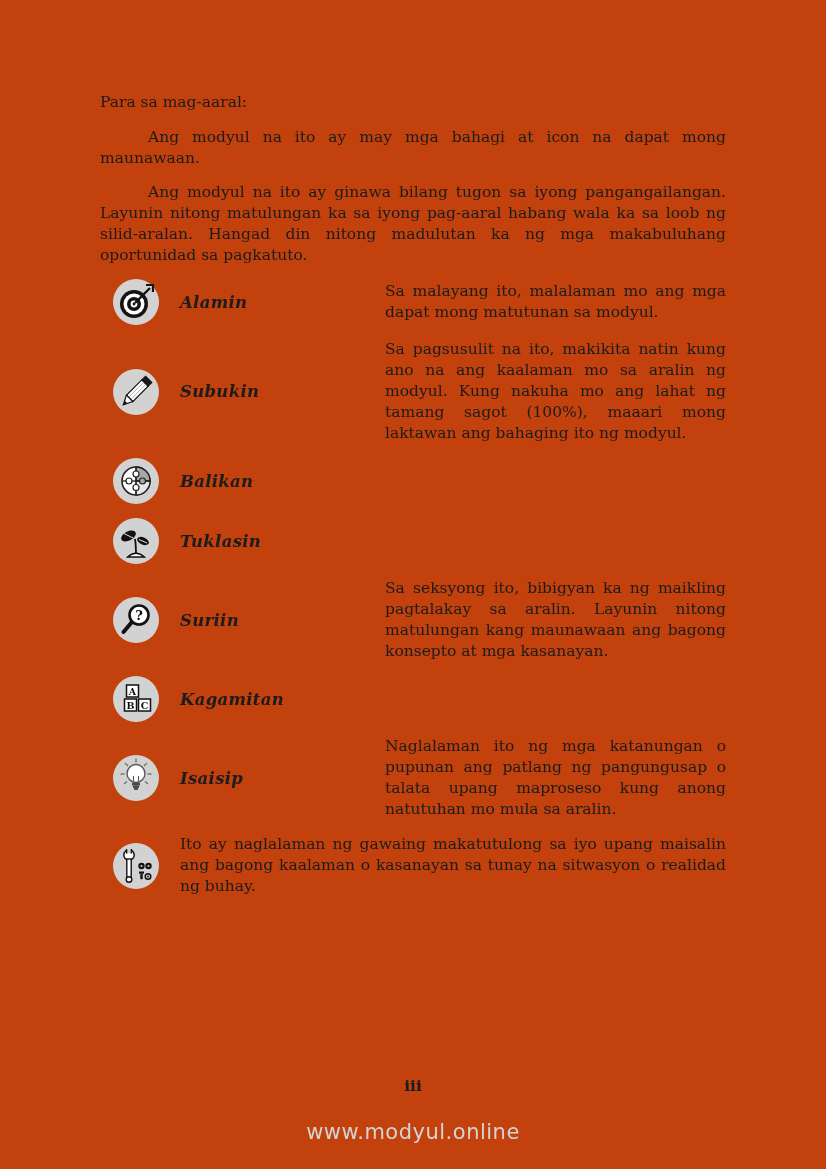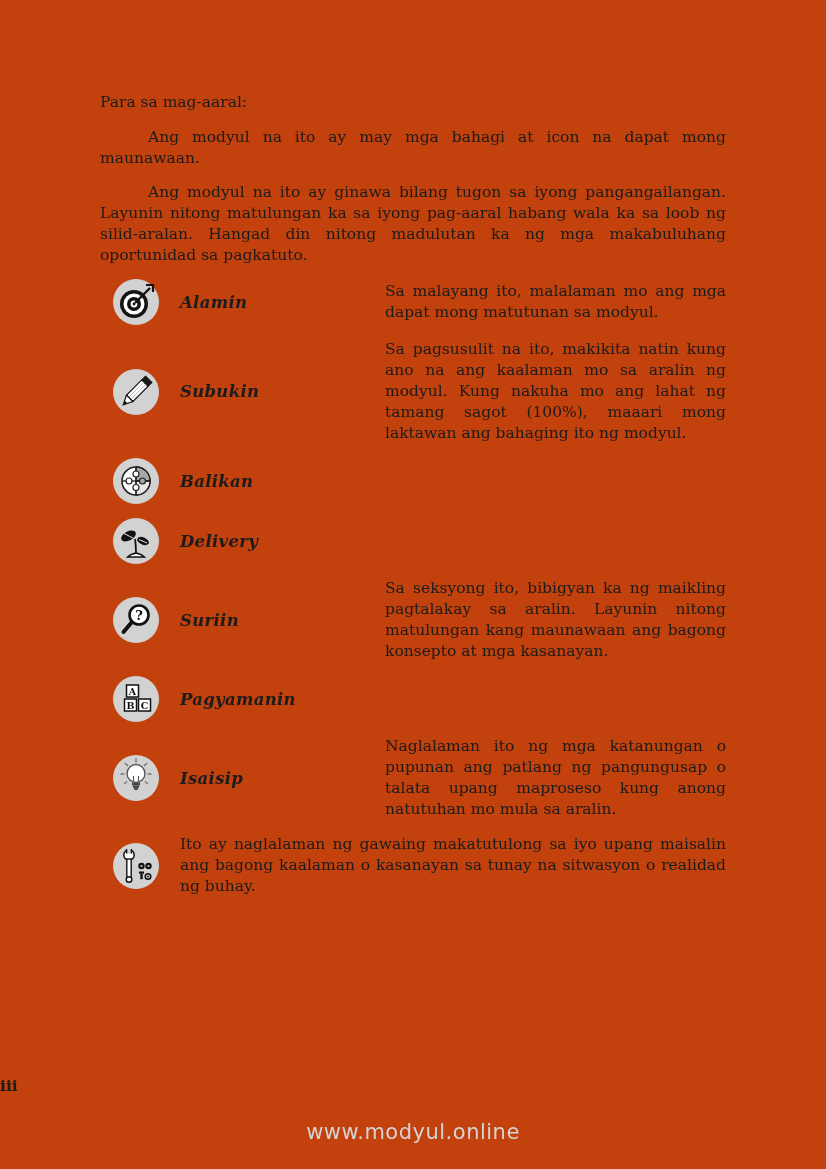--- a/index.html
+++ b/index.html
@@ -65,21 +65,21 @@
     margin: 0;
     font-size: 15.5px;
     line-height: 21px;
     text-align: justify;
   }
   .page-number {
     position: absolute;
     top: 1076px;
     left: 0;
     right: 0;
-    text-align: left;
+    text-align: center;
     font-size: 15.5px;
     font-weight: bold;
     color: #1c1c1c;
   }
   .watermark {
     position: absolute;
     top: 1120px;
     left: 0;
     right: 0;
     text-align: center;
@@ -170,21 +170,21 @@
           <svg width="46" height="46" viewBox="0 0 46 46">
             <path d="M23,38 C23,31 23,27 22,21" stroke="#111" stroke-width="1.8" fill="none"></path>
             <ellipse cx="15.5" cy="18" rx="8" ry="4.6" fill="#111" transform="rotate(-28 15.5 18)"></ellipse>
             <ellipse cx="30" cy="23" rx="6.2" ry="3.6" fill="#111" transform="rotate(24 30 23)"></ellipse>
             <line x1="11" y1="15.5" x2="20" y2="20" stroke="#ffffff" stroke-width="0.9"></line>
             <line x1="26" y1="21.5" x2="34" y2="25" stroke="#ffffff" stroke-width="0.9"></line>
             <path d="M14.5,39 Q23,31.5 31.5,39 Z" fill="#ffffff" stroke="#111" stroke-width="1.3"></path>
           </svg>
         </span>
       </div>
-      <div class="label-cell"><span class="label">Delivery</span></div>
+      <div class="label-cell"><span class="label">Tuklasin</span></div>
     </div>
 
     <div class="row">
       <div class="icon-cell">
         <span class="icon-circle">
           <svg width="46" height="46" viewBox="0 0 46 46">
             <circle cx="26" cy="18" r="9.5" fill="#ffffff" stroke="#111" stroke-width="2.6"></circle>
             <text x="26" y="22.5" font-size="13" font-weight="bold" text-anchor="middle" fill="#111" font-family="DejaVu Serif, serif">?</text>
             <line x1="18.5" y1="25.5" x2="10.5" y2="35" stroke="#111" stroke-width="4" stroke-linecap="round"></line>
           </svg>
@@ -202,21 +202,21 @@
           <svg width="46" height="46" viewBox="0 0 46 46">
             <rect x="13.5" y="9" width="12" height="12" fill="#ffffff" stroke="#111" stroke-width="1.5"></rect>
             <text x="19.5" y="18.5" font-size="9.5" font-weight="bold" text-anchor="middle" fill="#111" font-family="DejaVu Serif, serif">A</text>
             <rect x="11.5" y="23" width="12" height="12" fill="#ffffff" stroke="#111" stroke-width="1.5"></rect>
             <text x="17.5" y="32.5" font-size="9.5" font-weight="bold" text-anchor="middle" fill="#111" font-family="DejaVu Serif, serif">B</text>
             <rect x="25.5" y="23" width="12" height="12" fill="#ffffff" stroke="#111" stroke-width="1.5"></rect>
             <text x="31.5" y="32.5" font-size="9.5" font-weight="bold" text-anchor="middle" fill="#111" font-family="DejaVu Serif, serif">C</text>
           </svg>
         </span>
       </div>
-      <div class="label-cell"><span class="label">Pagyamanin</span></div>
+      <div class="label-cell"><span class="label">Kagamitan</span></div>
     </div>
 
     <div class="row">
       <div class="icon-cell">
         <span class="icon-circle">
           <svg width="46" height="46" viewBox="0 0 46 46">
             <line x1="23" y1="3.5" x2="23" y2="7.5" stroke="#777" stroke-width="1.5"></line>
             <line x1="12" y1="8" x2="15" y2="11" stroke="#777" stroke-width="1.5"></line>
             <line x1="34" y1="8" x2="31" y2="11" stroke="#777" stroke-width="1.5"></line>
             <line x1="7.5" y1="19" x2="11.5" y2="19" stroke="#777" stroke-width="1.5"></line>

